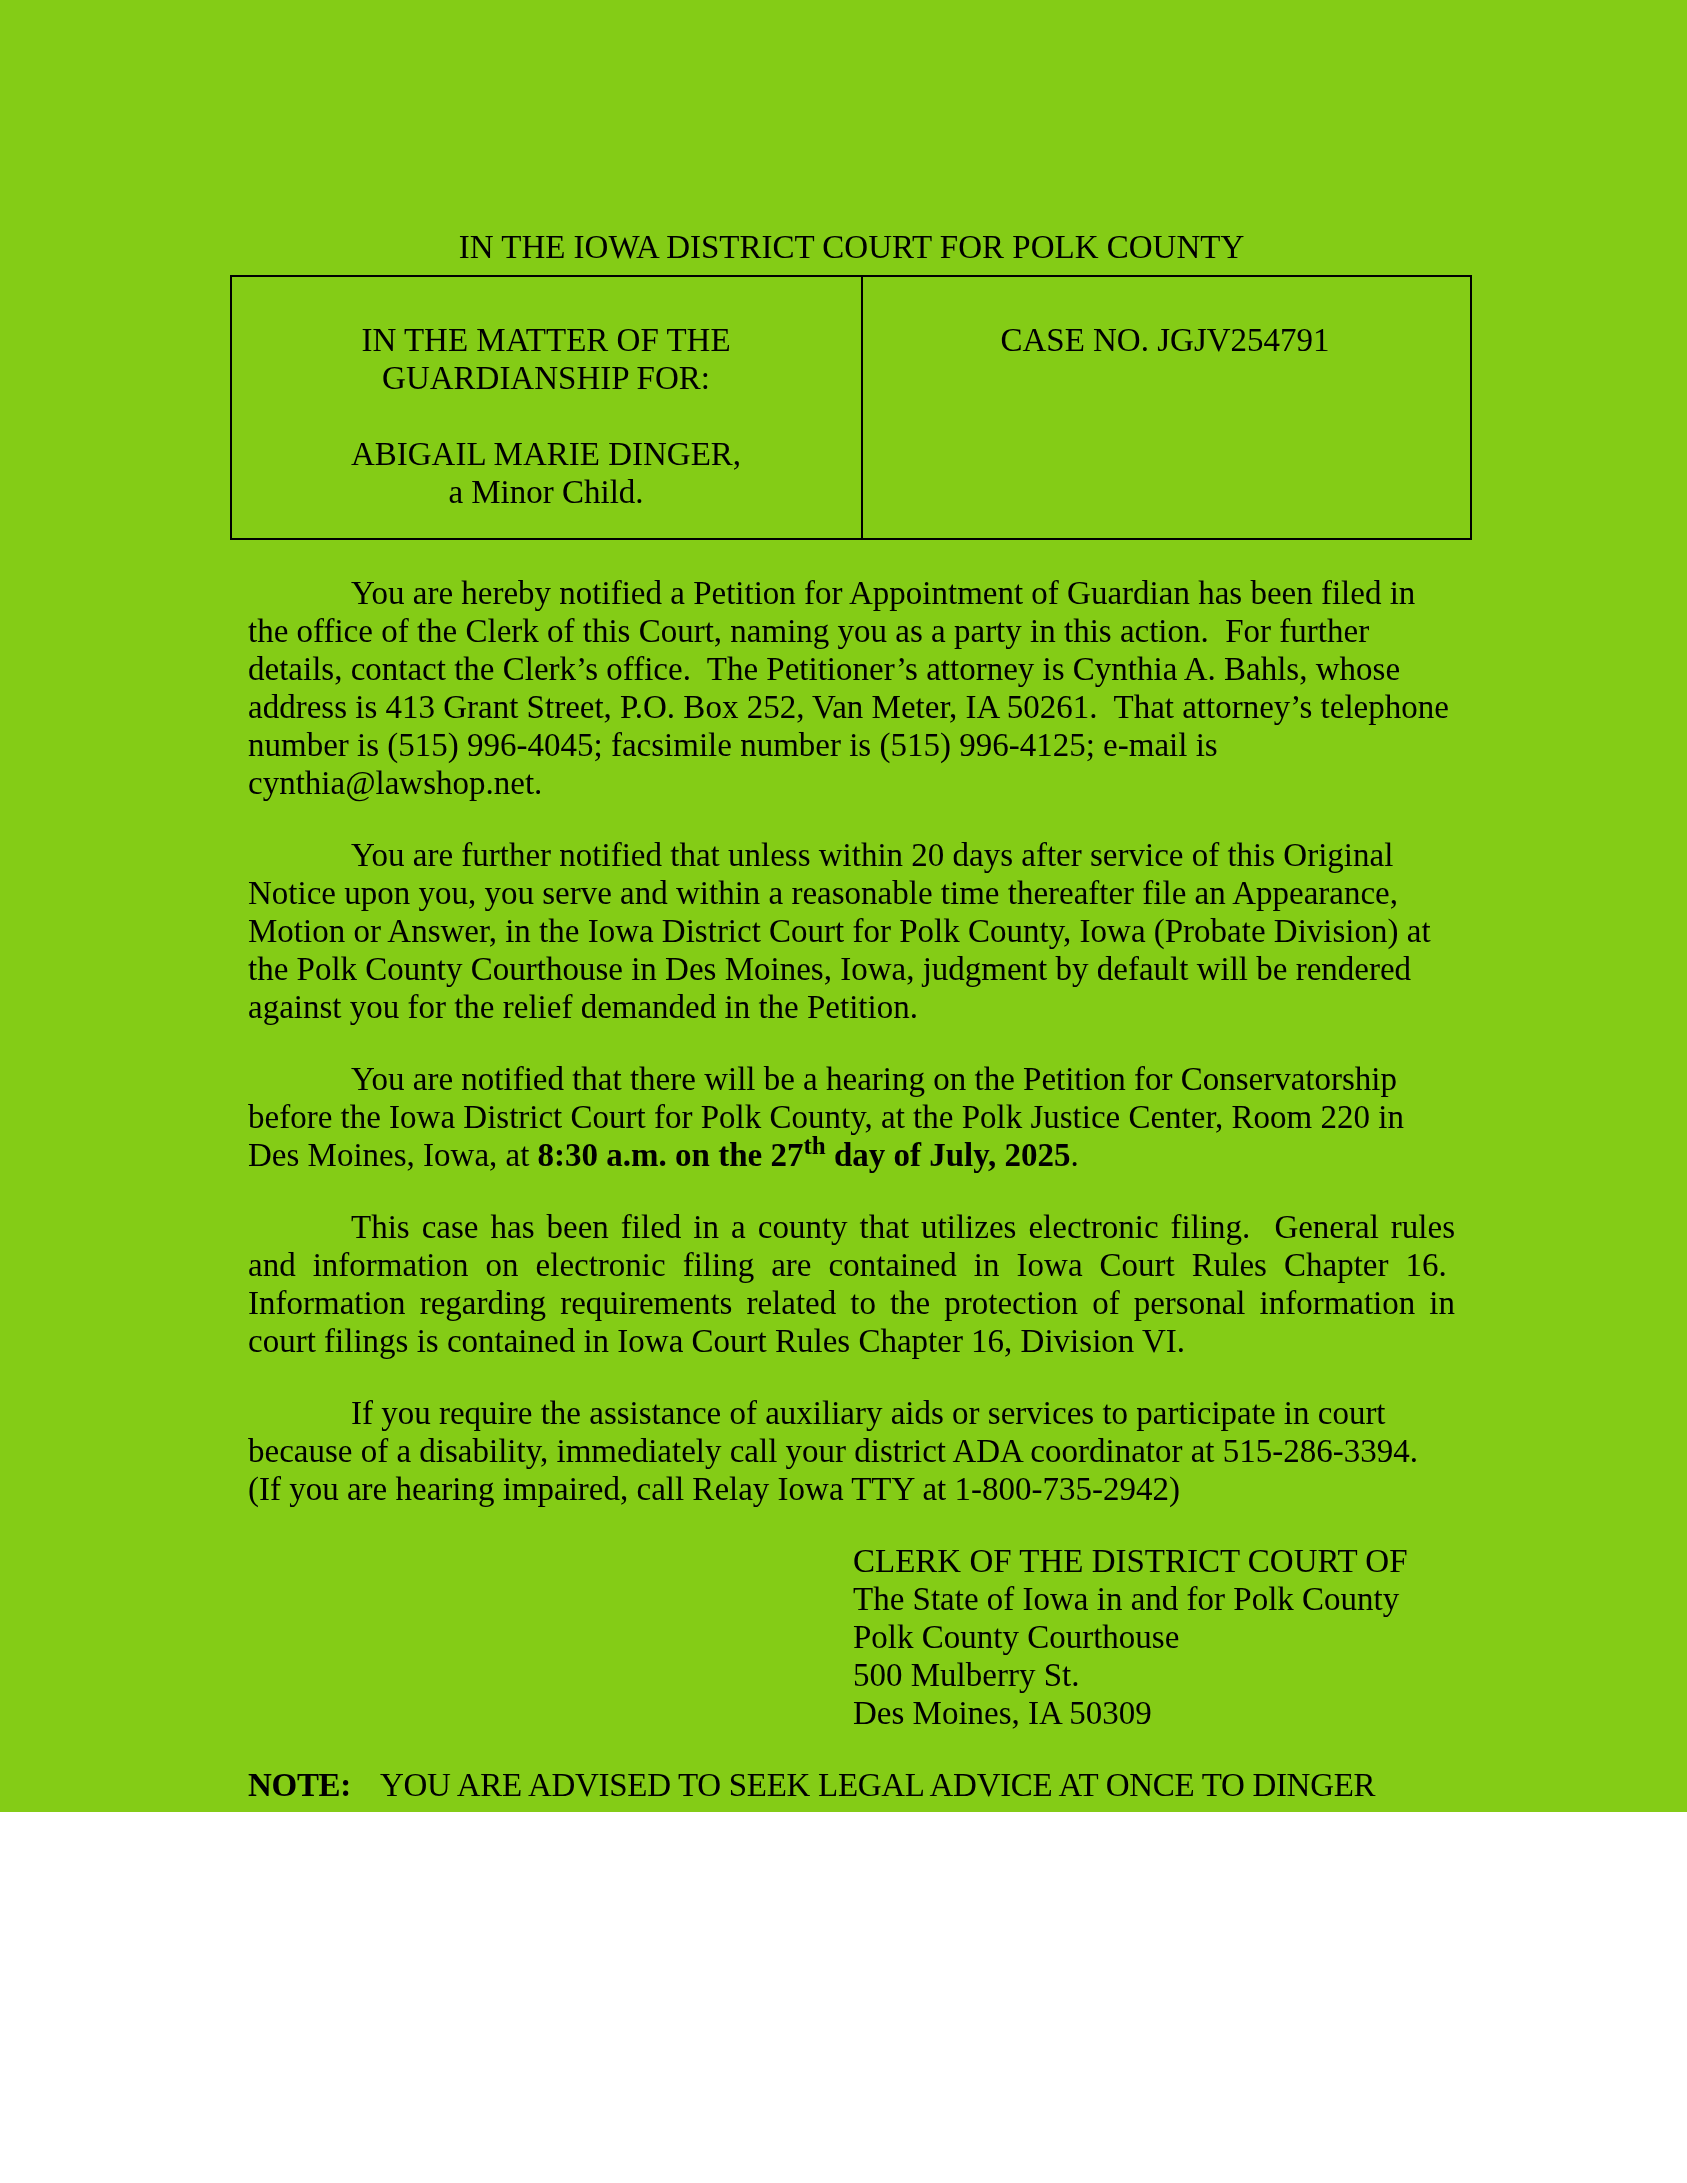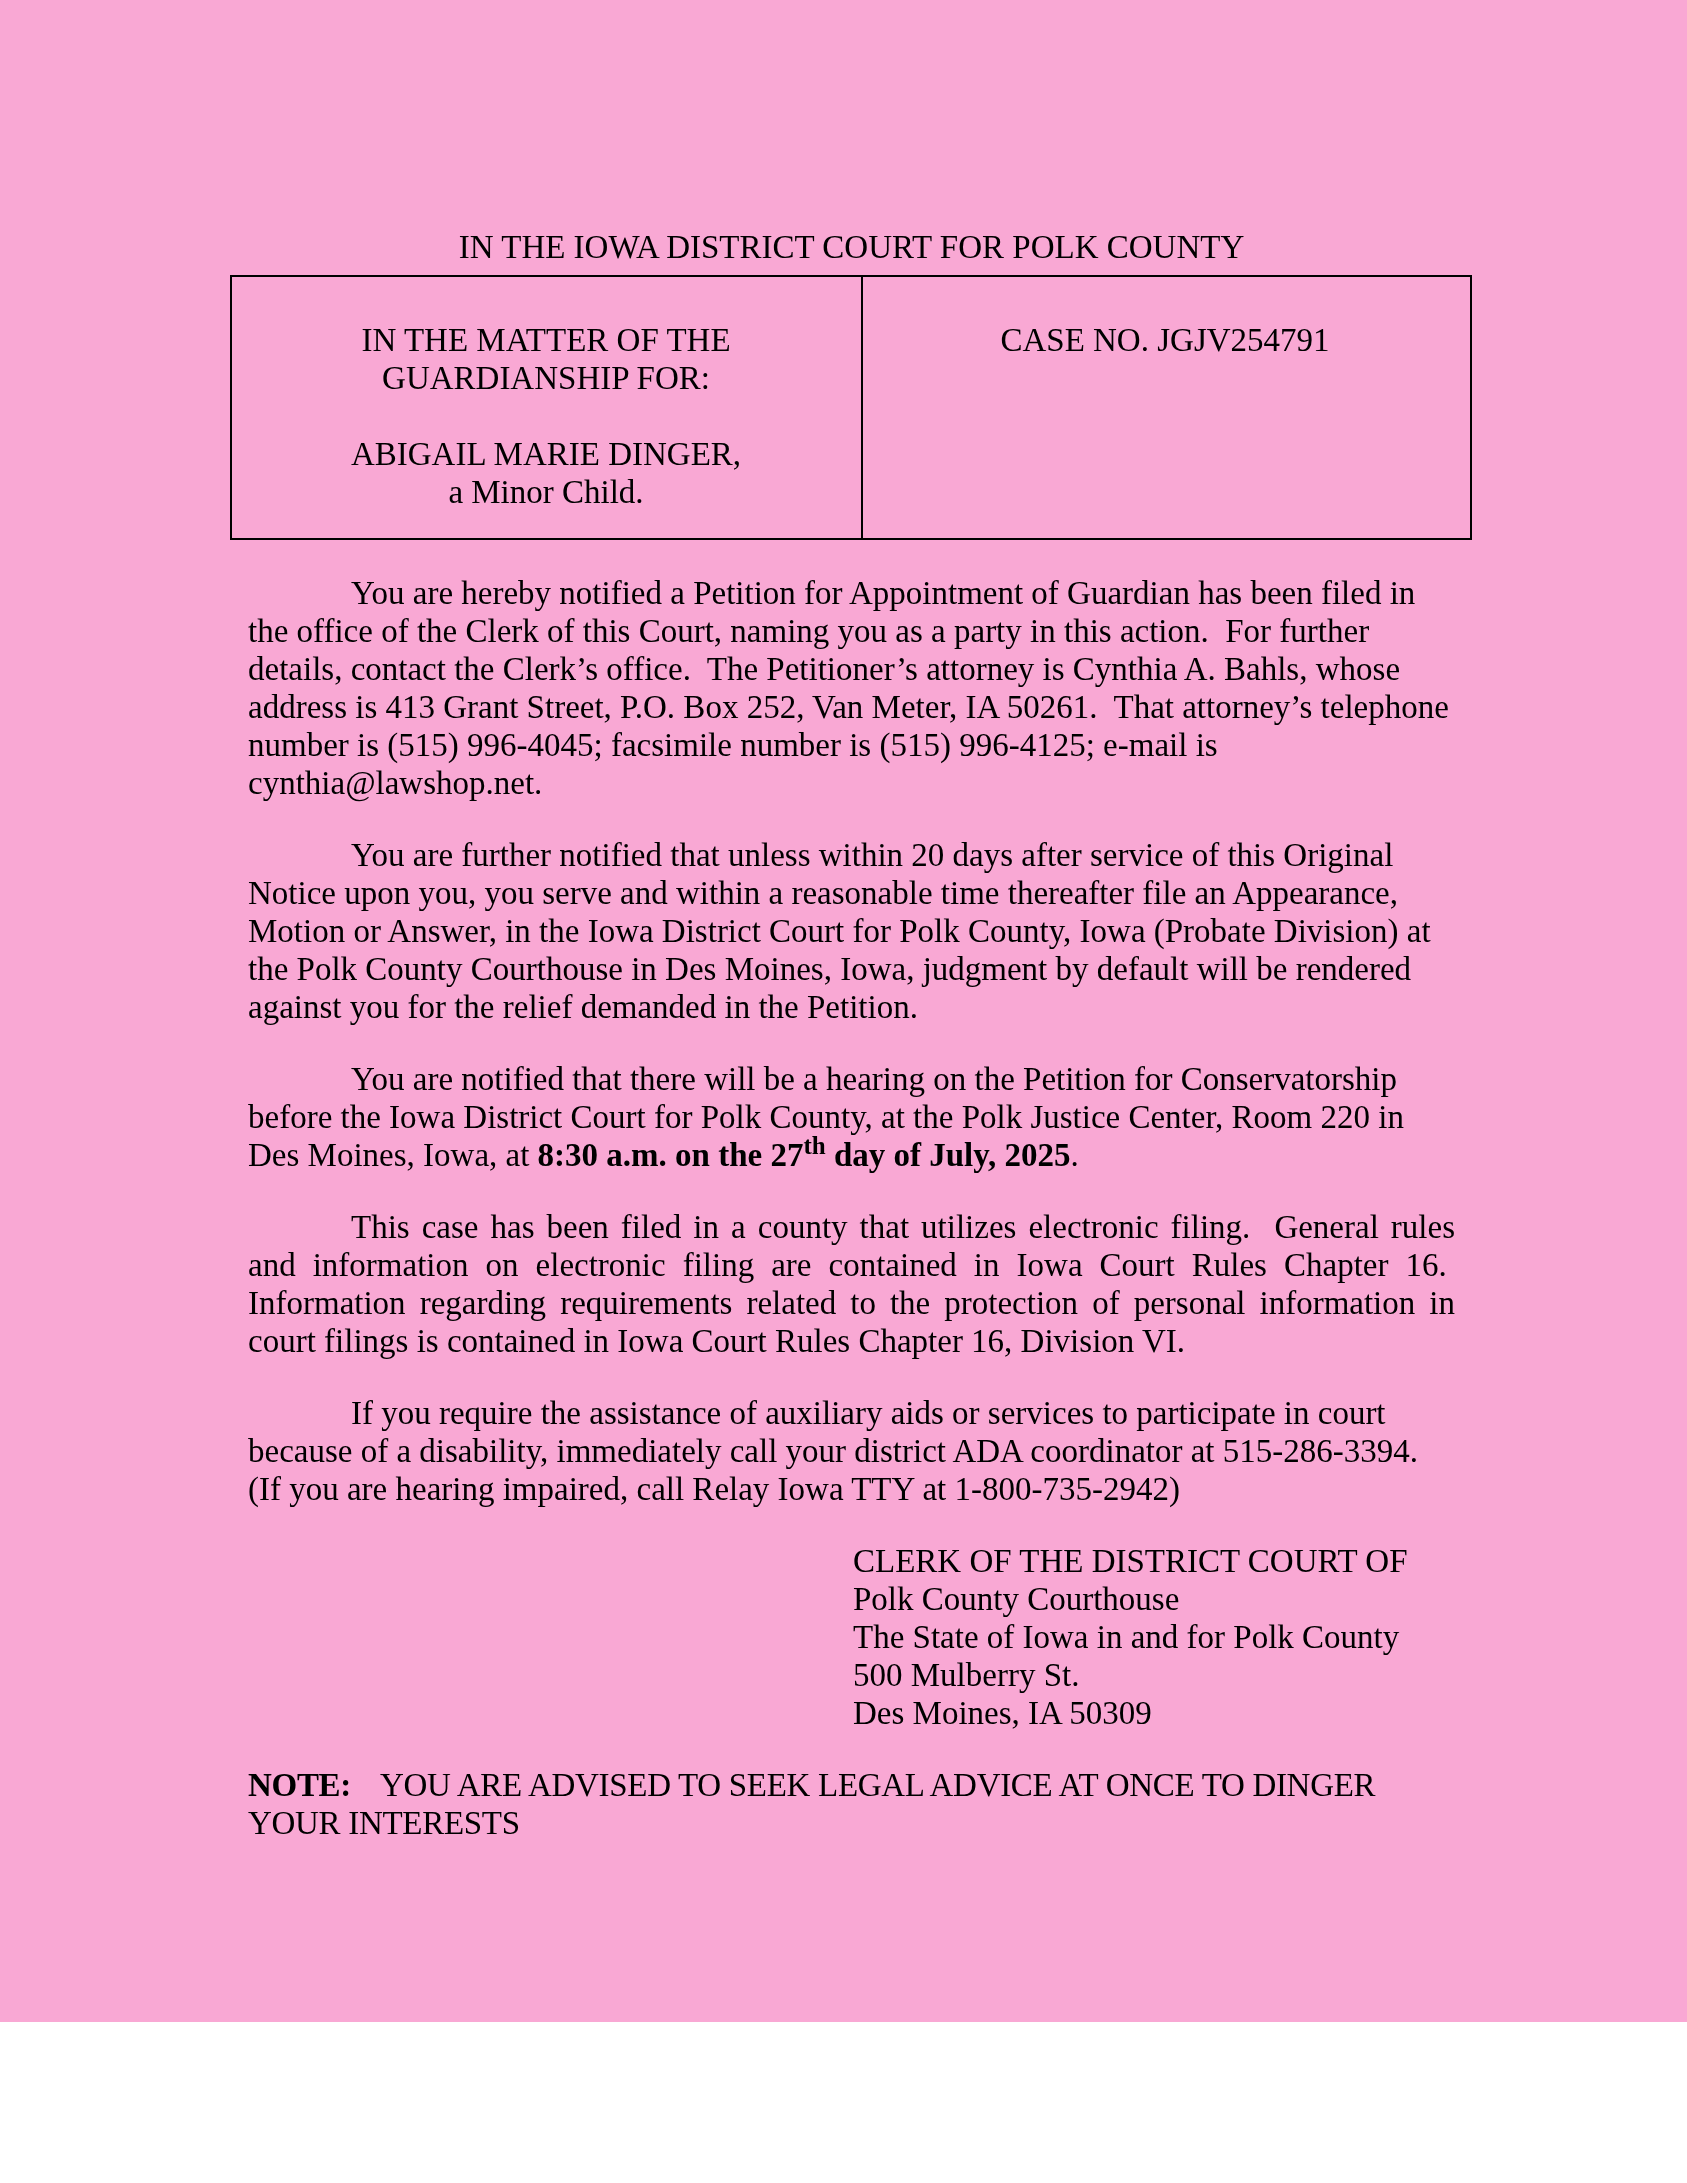--- a/index.html
+++ b/index.html
@@ -1,20 +1,20 @@
 <!DOCTYPE html>
 <html style="font-size:10.6px"><head>
 <meta charset="utf-8">
 <style>
   html, body { margin: 0; padding: 0; background: #ffffff; }
   .page {
     position: relative;
     width: 1687px;
-    height: 2022px;
-    background: #f9a8d4;
+    height: 1812px;
+    background: #84cc16;
     color: #000000;
     font-family: "Liberation Serif", "DejaVu Serif", serif;
     font-size: 33px;
     line-height: 38px;
     overflow: hidden;
   }
   .content { padding: 228px 232px 0 248px; }
   .title { text-align: center; }
   .caption-box {
     display: flex;
@@ -73,22 +73,22 @@
     <p class="body">You are further notified that unless within 20 days after service of this Original Notice upon you, you serve and within a reasonable time thereafter file an Appearance, Motion or Answer, in the Iowa District Court for Polk County, Iowa (Probate Division) at the Polk County Courthouse in Des Moines, Iowa, judgment by default will be rendered against you for the relief demanded in the Petition.</p>
 
     <p class="body"><span>You are notified that there will be a hearing on the Petition for Conservatorship before the Iowa District Court for Polk County, at the Polk Justice Center, Room 220 in Des Moines, Iowa, at </span><span class="bold">8:30 a.m. on the 27</span><sup class="ord bold">th</sup><span class="bold"> day of July, 2025</span><span>.</span></p>
 
     <p class="body justified">This case has been filed in a county that utilizes electronic filing.&nbsp; General rules and information on electronic filing are contained in Iowa Court Rules Chapter 16.&nbsp; Information regarding requirements related to the protection of personal information in court filings is contained in Iowa Court Rules Chapter 16, Division VI.</p>
 
     <p class="body">If you require the assistance of auxiliary aids or services to participate in court because of a disability, immediately call your district ADA coordinator at 515-286-3394.&nbsp; (If you are hearing impaired, call Relay Iowa TTY at 1-800-735-2942)</p>
 
     <div class="clerk">
       <div>CLERK OF THE DISTRICT COURT OF</div>
+      <div>The State of Iowa in and for Polk County</div>
       <div>Polk County Courthouse</div>
-      <div>The State of Iowa in and for Polk County</div>
       <div>500 Mulberry St.</div>
       <div>Des Moines, IA 50309</div>
     </div>
 
     <p class="note"><span class="bold">NOTE:</span><span class="note-gap"></span><span>YOU ARE ADVISED TO SEEK LEGAL ADVICE AT ONCE TO DINGER YOUR INTERESTS</span></p>
 
   </div>
 
   <div class="pagenum">1</div>
 </div>

